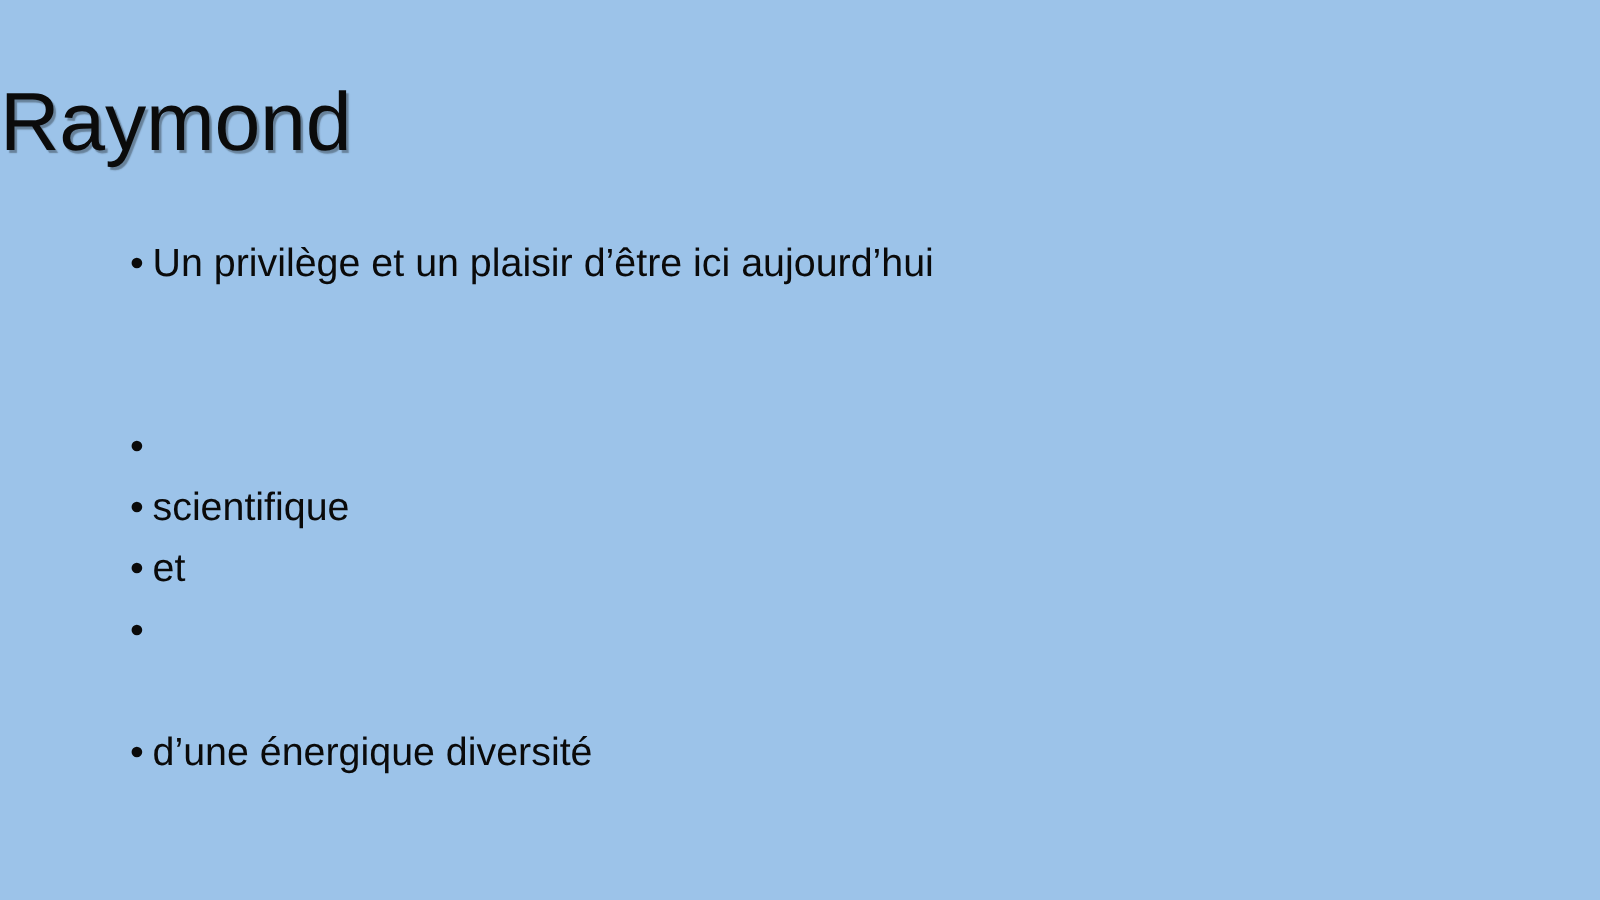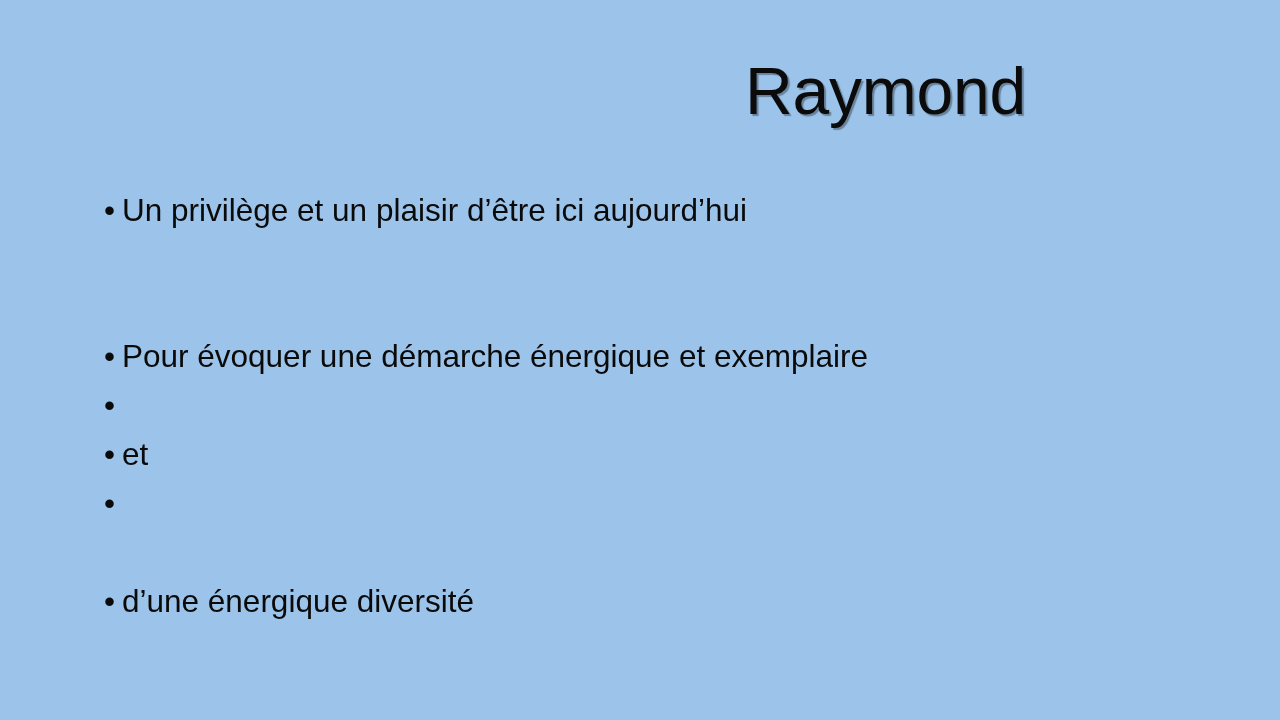--- a/index.html
+++ b/index.html
@@ -17,23 +17,23 @@
   .slide {
     position: relative;
     width: 1280px;
     height: 720px;
     background: #9cc3e9;
     box-sizing: border-box;
   }
   .slide-title {
     position: absolute;
     left: 0;
-    top: 52px;
+    top: 58px;
     width: 1026px;
-    text-align: right;
+    text-align: left;
     font-size: 66px;
     line-height: 78px;
     font-weight: 400;
     color: #0b0b0b;
     letter-spacing: -0.2px;
     text-shadow: 2px 2px 1px rgba(40, 50, 60, 0.45);
     white-space: nowrap;
   }
   .body-block {
     position: absolute;
@@ -83,25 +83,25 @@
     <div class="bullet-line">
       <span class="marker">•</span>
       <span class="btext">Un privilège et un plaisir d’être ici aujourd’hui</span>
     </div>
 
     <div class="spacer-line"></div>
     <div class="spacer-line small"></div>
 
     <div class="bullet-line">
       <span class="marker">•</span>
-      <span class="btext">Pour évoquer une démarche énergique et exemplaire</span>
     </div>
 
     <div class="bullet-line">
       <span class="marker">•</span>
+      <span class="btext">scientifique</span>
     </div>
 
     <div class="bullet-line">
       <span class="marker">•</span>
       <span class="btext">et</span>
     </div>
 
     <div class="bullet-line">
       <span class="marker">•</span>
     </div>

